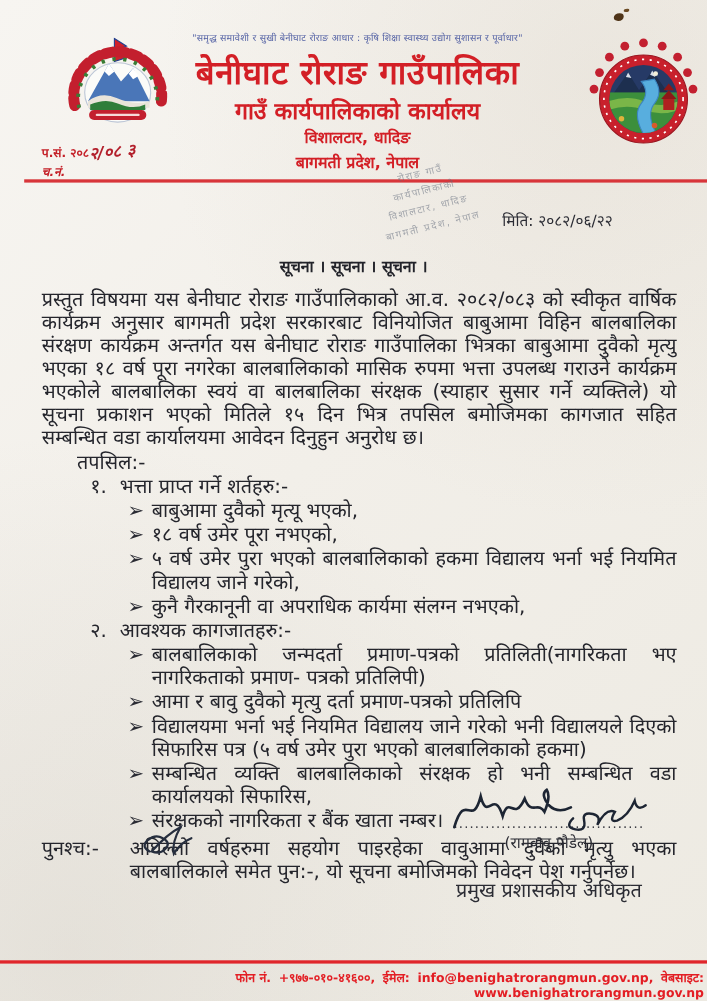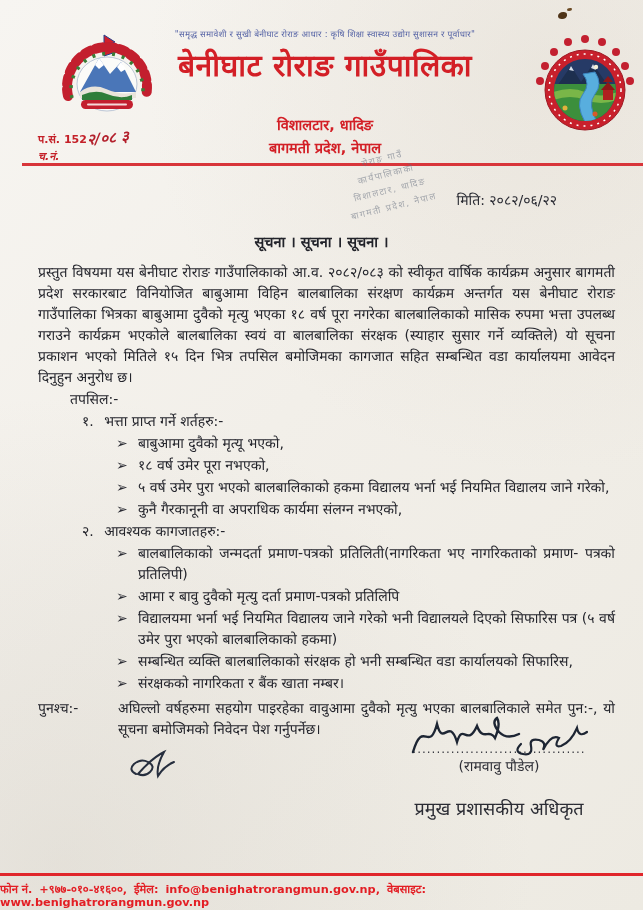--- a/index.html
+++ b/index.html
@@ -32,21 +32,21 @@
   .logo-right{top:34px;right:6px;}
   .speck{position:absolute;top:12px;left:558px;width:9px;height:7px;background:#4f3418;
     border-radius:60% 40% 55% 45%;box-shadow:7px -6px 0 -2px #6b4a24;}
   
   .stamp{position:absolute;top:150px;left:298px;width:180px;transform:rotate(-14deg);
     color:rgba(100,110,126,.55);font-size:9px;line-height:1.8;text-align:center;letter-spacing:1.5px;}
   
   .dateline{position:absolute;top:190px;right:86px;font-size:14px;color:#2b2c34;}
   .notice-title{position:absolute;top:231px;left:0;width:100%;text-align:center;
     font-size:14.5px;font-weight:bold;color:#22232a;}
-  .content{position:absolute;top:262px;left:38px;width:577px;font-size:14px;line-height:21px;}
+  .content{position:absolute;top:262px;left:38px;width:577px;font-size:18px;line-height:21px;}
   .para{text-align:justify;}
   .tapasil{margin-top:1px;font-weight:500;margin-left:32px;}
   .sec{margin-left:44px;margin-top:1px;}
   .sec-head{margin-bottom:1px;}
   .sec-num{margin-right:6px;}
   .bullets{margin-left:34px;}
   .bullet{display:flex;margin-bottom:1px;}
   .marker{flex:0 0 22px;color:#2a2b33;}
   .btext{flex:1;text-align:justify;}
   .ps{margin-top:4px;display:flex;}
@@ -54,39 +54,40 @@
   .ps-text{flex:1;text-align:justify;margin-left:28px;}
   
   .sig-block{position:absolute;top:742px;right:24px;width:240px;text-align:center;}
   .sig-dots{font-size:12px;letter-spacing:1px;color:#3a3b42;}
   .sig-name{font-size:14px;margin-top:0px;color:#2b2c34;}
   .sig-desig{font-size:18px;margin-top:21px;color:#2b2c34;}
   .sig-scribble{position:absolute;top:-34px;left:26px;}
   .recv-scribble{position:absolute;top:748px;left:122px;}
   
   .frule{position:absolute;top:873px;left:0;right:0;height:2.5px;background:#e0262b;}
-  .footer{position:absolute;top:881px;left:0;width:100%;text-align:left;
+  .footer{position:absolute;top:881px;left:0;width:100%;text-align:right;
     font-size:11.3px;font-weight:bold;color:#e31e24;}
   .footer span{margin-right:3px;}
 </style>
 </head>
 <body>
 
 <div class="page">
 
   <div class="speck"></div>
 
   <div class="slogan">"समृद्ध समावेशी र सुखी बेनीघाट रोराङ आधार : कृषि शिक्षा स्वास्थ्य उद्योग सुशासन र पूर्वाधार"</div>
   <div class="muni-name">बेनीघाट रोराङ गाउँपालिका</div>
+  <div class="office-name">गाउँ कार्यपालिकाको कार्यालय</div>
   <div class="addr1">विशालटार, धादिङ</div>
   <div class="addr2">बागमती प्रदेश, नेपाल</div>
 
   <div class="refline">
     <span>प.सं.</span>
-    <span>152</span><span class="hand">२/०८ ३</span>
+    <span>२०८</span><span class="hand">२/०८ ३</span>
   </div>
   <div class="chanum">च.नं.</div>
 
   <div class="logo logo-left">
     <svg width="110" height="92" viewBox="0 0 110 92">
       <path d="M52,1 l11,7 l-9,3 l10,7 l-12,4 z" fill="#d0202c" stroke="#23408e" stroke-width="1"></path>
       <path d="M16,62 A40,40 0 1 1 94,62" fill="none" stroke="#c31f2e" stroke-width="10" stroke-linecap="round" stroke-dasharray="7 5"></path>
       <path d="M20,64 A36,36 0 1 1 90,64" fill="none" stroke="#3a7d36" stroke-width="3.5" stroke-dasharray="3 7"></path>
       <ellipse cx="55" cy="50" rx="30" ry="27" fill="#fbfbf8" stroke="#bcc6d6" stroke-width="1"></ellipse>
       <polygon points="28,58 47,24 58,40 69,28 84,58" fill="#4a76b8"></polygon>

